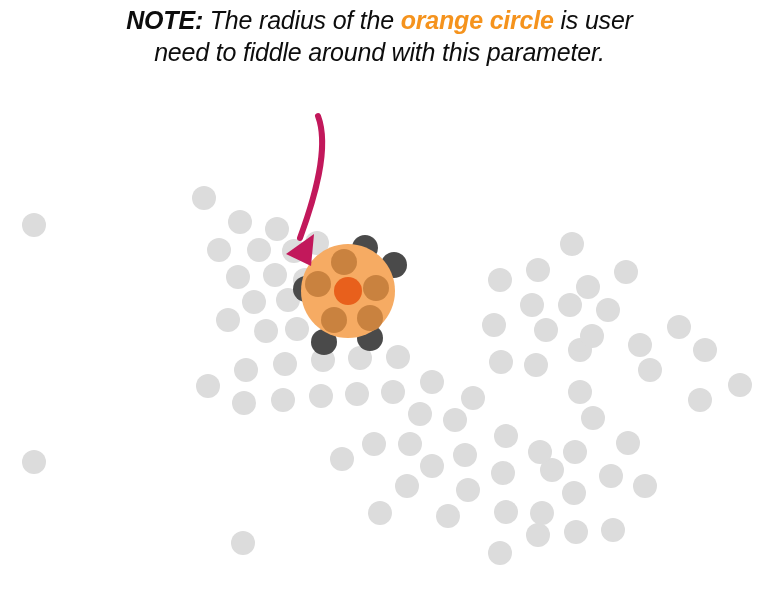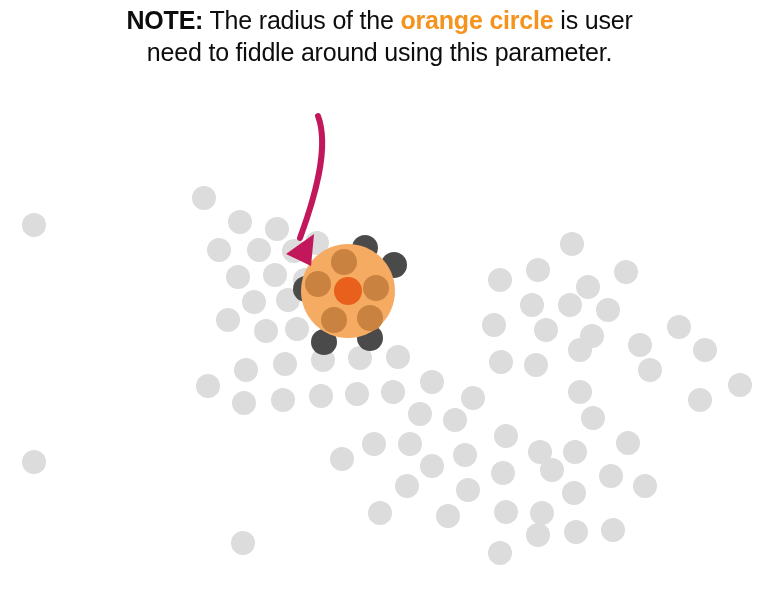--- a/index.html
+++ b/index.html
@@ -28,21 +28,21 @@
     font-size: 25px;
     line-height: 32px;
     color: #0d0d0d;
     letter-spacing: -0.2px;
     padding: 0 40px;
     box-sizing: border-box;
     user-select: none;
   }
   #note .b { font-weight: bold; }
   #note .orange { color: #f5931d; font-weight: bold; }
-  #note .ln { display: block; white-space: nowrap; }
+  #note .ln { display: block; white-space: nowrap; font-style: italic; }
   
   #scatter {
     position: absolute;
     left: 0;
     top: 0;
     width: 759px;
     height: 595px;
   }
   .dot {
     position: absolute;
@@ -68,21 +68,21 @@
     pointer-events: none;
   }
 </style>
 </head>
 <body>
 
 <div id="slide">
 
   <div id="note">
     <span class="ln"><span class="b">NOTE:</span><span> The radius of the </span><span class="orange">orange circle</span><span> is user</span></span>
-    <span class="ln">need to fiddle around using this parameter.</span>
+    <span class="ln">need to fiddle around with this parameter.</span>
   </div>
 
   <div id="scatter">
 
   <div class="dot noise" style="left: 22px; top: 213px; width: 24px; height: 24px; background: rgb(220, 220, 220);"></div>
       <div class="dot noise" style="left: 22px; top: 450px; width: 24px; height: 24px; background: rgb(220, 220, 220);"></div>
       <div class="dot noise" style="left: 192px; top: 186px; width: 24px; height: 24px; background: rgb(220, 220, 220);"></div>
       <div class="dot noise" style="left: 228px; top: 210px; width: 24px; height: 24px; background: rgb(220, 220, 220);"></div>
       <div class="dot noise" style="left: 265px; top: 217px; width: 24px; height: 24px; background: rgb(220, 220, 220);"></div>
       <div class="dot noise" style="left: 207px; top: 238px; width: 24px; height: 24px; background: rgb(220, 220, 220);"></div>

